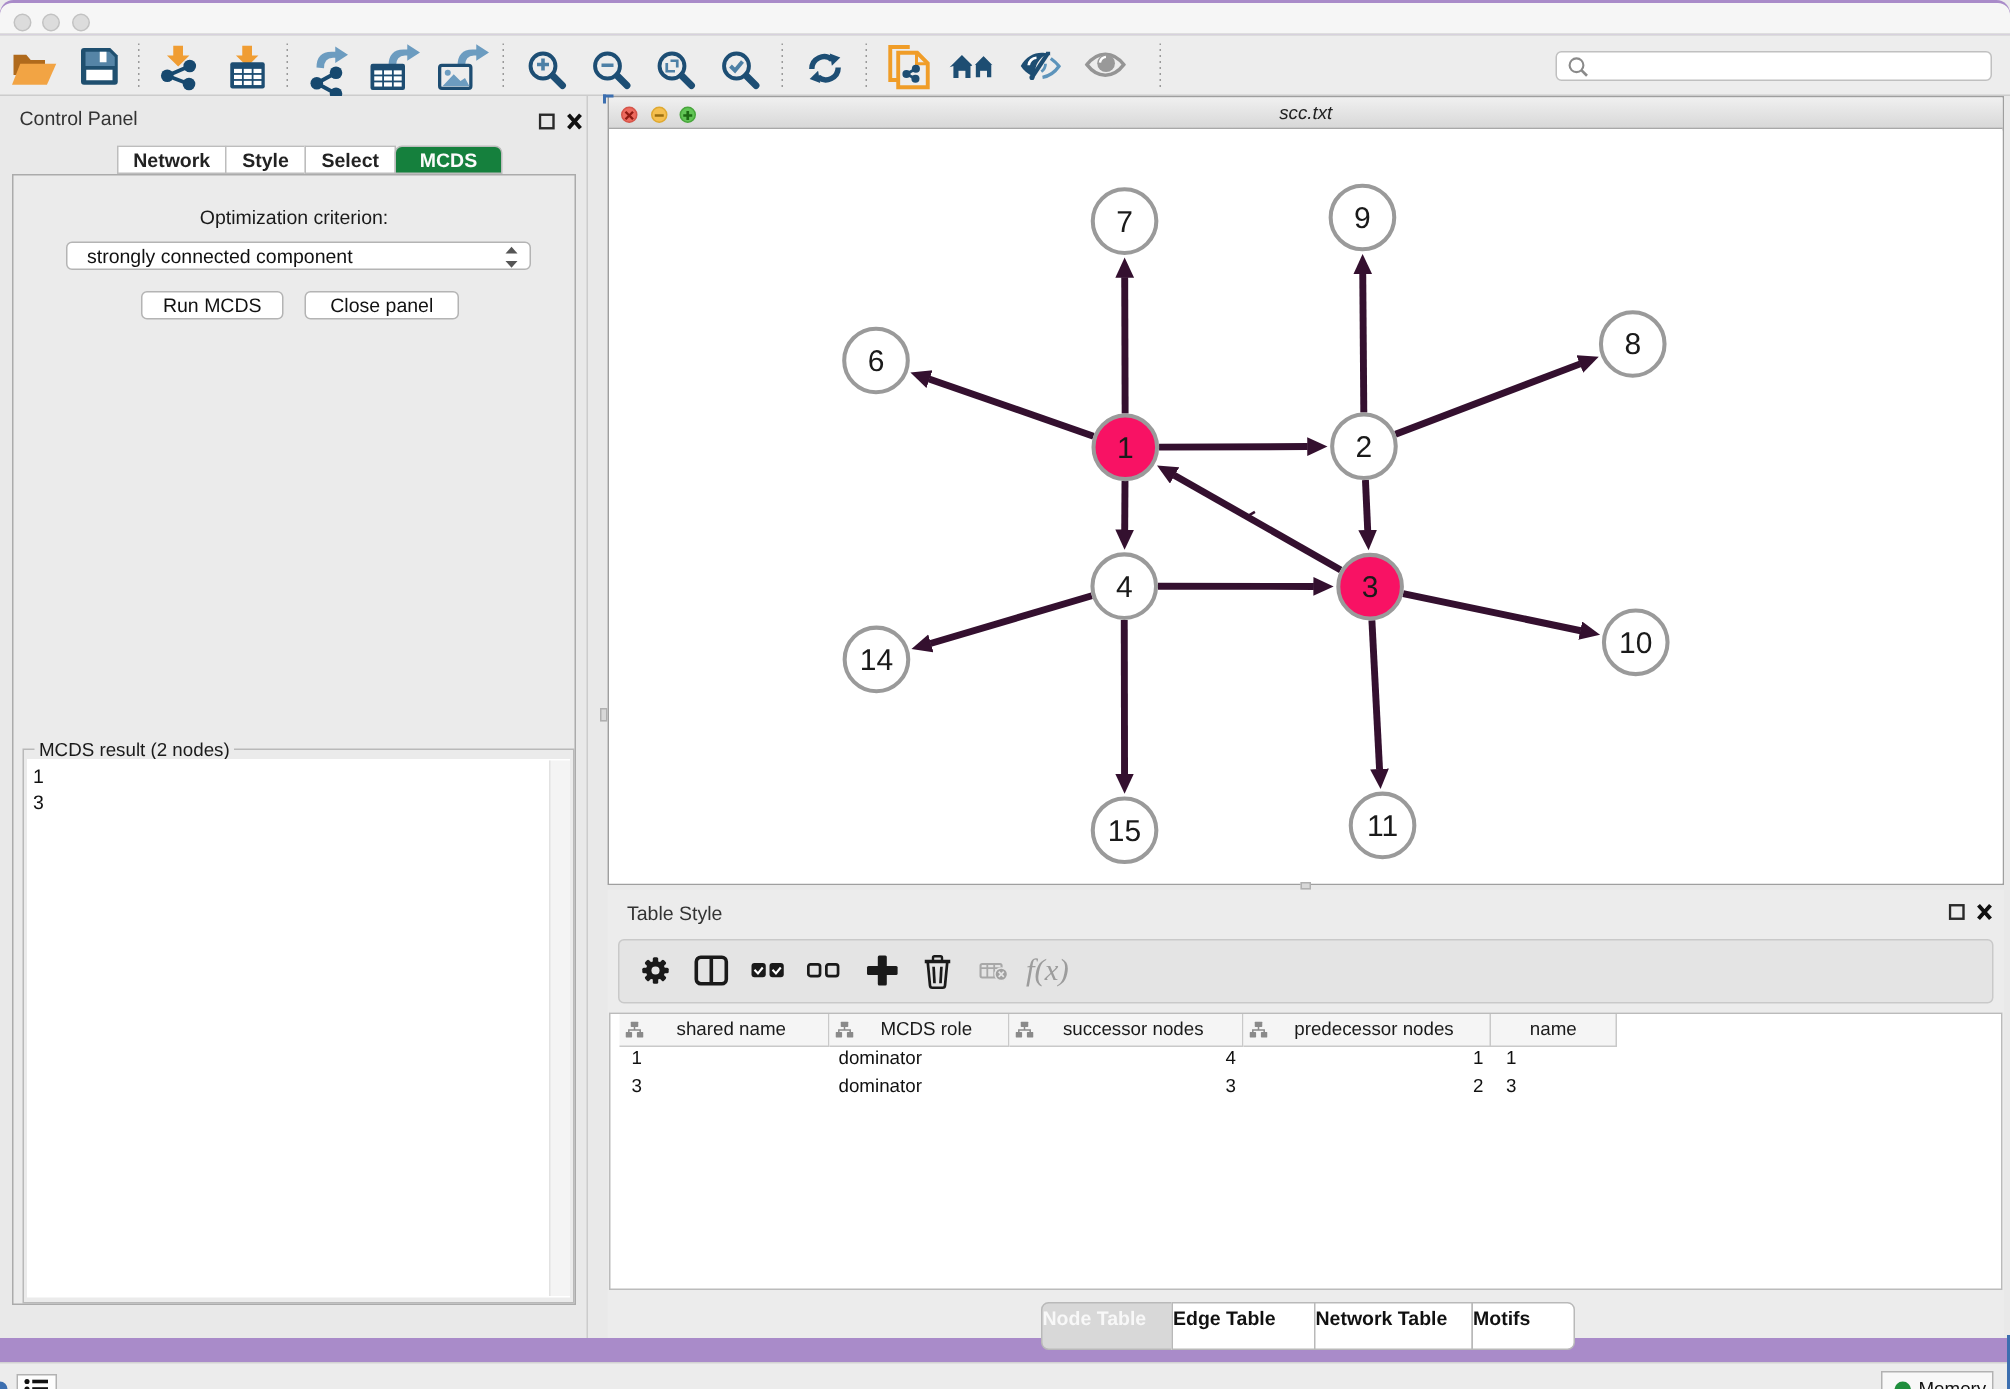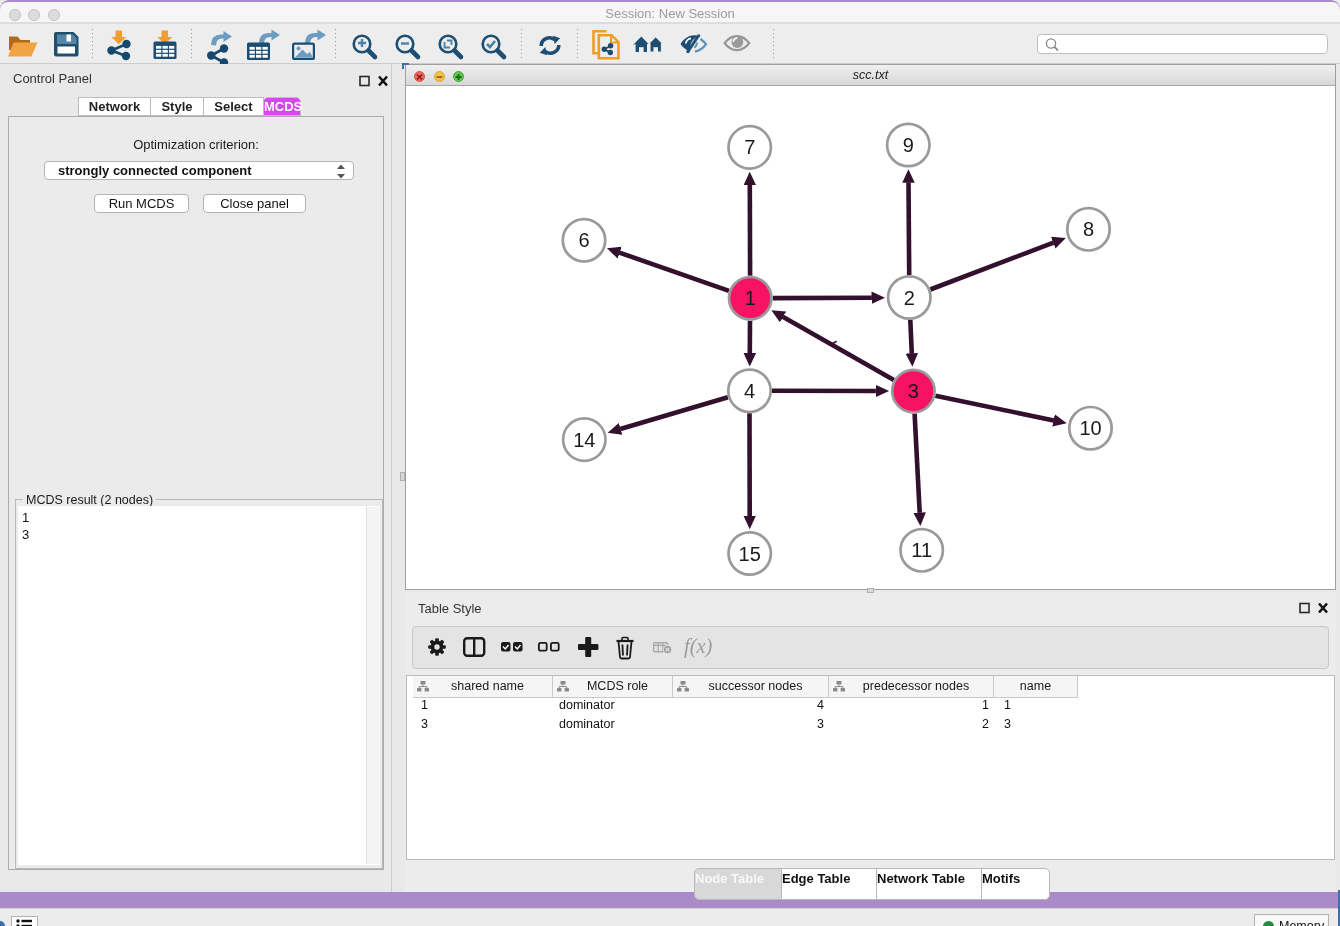--- a/index.html
+++ b/index.html
@@ -25,21 +25,21 @@
 
 #cp-title { position:absolute; left:13px; top:71px; font-size:13px; color:#333; }
 .tab { position:absolute; top:97px; height:19px; background:#fff; border:1px solid #bdbdbd;
   font-size:13px; font-weight:bold; color:#222; text-align:center; line-height:18px; }
 #cp-box { position:absolute; left:8px; top:116px; width:376px; height:754px;
   border:1px solid #ababab; background:#ebebeb; }
 #opt-label { position:absolute; left:8px; top:137px; width:376px; text-align:center;
   font-size:13px; color:#1a1a1a; }
 #dropdown { position:absolute; left:44px; top:161px; width:310px; height:19px;
   background:#fff; border:1px solid #b4b4b4; border-radius:4px;
-  font-size:13px; color:#111; line-height:17px; padding-left:13px;font-weight:bold; }
+  font-size:13px; color:#111; line-height:17px; padding-left:13px; }
 .cbtn { position:absolute; top:194px; height:19px; background:#fff; border:1px solid #b4b4b4;
   border-radius:4px; font-size:13px; color:#111; text-align:center; line-height:17px; }
 #mcds-group { position:absolute; left:15px; top:499px; width:368px; height:370px;
   border:1px solid #b9b9b9; }
 #mcds-label { position:absolute; left:23px; top:493px; background:#ebebeb; padding:0 3px;
   font-size:12.5px; color:#1a1a1a; }
 #mcds-text { position:absolute; left:18px; top:506px; width:362px; height:359px;
   background:#fff; font-size:13px; color:#111; line-height:17px; padding:3px 0 0 4px; }
 #mcds-scroll { position:absolute; left:366px; top:507px; width:14px; height:357px;
   background:#f4f4f4; border-left:1px solid #e2e2e2; }
@@ -73,21 +73,20 @@
 #mem-btn { position:absolute; left:1254px; top:5px; width:75px; height:23px;
   background:#f8f8f8; border:1px solid #b2b2b2; font-size:12.5px; color:#111; }
 </style>
 </head>
 <body>
 <div id="win"></div>
 <div id="titlebar">
   <div class="tl" style="left:9px"></div>
   <div class="tl" style="left:28px"></div>
   <div class="tl" style="left:48px"></div>
-  <div id="title-text">Session: New Session</div>
 </div>
 <div id="toolbar">
   <svg width="1340" height="41" viewBox="0 0 1340 41" style="position:absolute;left:0;top:0">
 
     <g transform="translate(8,10)">
       <path d="M1,2.5 h8.5 l3,3.5 h9.5 v10 h-21 z" fill="#b06a1c"></path>
       <path d="M0,22.5 L5.5,8.5 h24 l-6.2,14 z" fill="#f2a444"></path>
     </g>
 
     <g transform="translate(54,8)">
@@ -252,21 +251,21 @@
 
 <div id="cp-title">Control Panel</div>
 <svg width="34" height="12" viewBox="0 0 34 12" style="position:absolute;left:359px;top:75px">
   <rect x="1" y="1.5" width="9" height="9" fill="none" stroke="#2a2a2a" stroke-width="1.6"></rect>
   <path d="M20,1.5 L28,10.5 M28,1.5 L20,10.5" stroke="#111" stroke-width="2.6"></path>
 </svg>
 <div id="cp-box"></div>
 <div class="tab" style="left:78px; width:73px;">Network</div>
 <div class="tab" style="left:150px; width:54px;">Style</div>
 <div class="tab" style="left:203px; width:61px;">Select</div>
-<div class="tab" style="left:263px; width:38px; background:#d946ef; color:#fbfbfb; border-radius:5px 5px 0 0;">MCDS</div>
+<div class="tab" style="left:263px; width:72px; background:#15803d; color:#fbfbfb; border-radius:5px 5px 0 0;">MCDS</div>
 <div id="opt-label">Optimization criterion:</div>
 <div id="dropdown">strongly connected component<svg width="12" height="15" viewBox="0 0 12 15" style="position:absolute;right:6px;top:2px">
   <path d="M6,0.5 L10,5 H2 z" fill="#555"></path>
   <path d="M6,14.5 L10,10 H2 z" fill="#555"></path>
 </svg></div>
 <div class="cbtn" style="left:94px; width:95px;">Run MCDS</div>
 <div class="cbtn" style="left:203px; width:103px;">Close panel</div>
 <div id="mcds-group"></div>
 <div id="mcds-label">MCDS result (2 nodes)</div>
 <div id="mcds-text">1<br>3</div>

